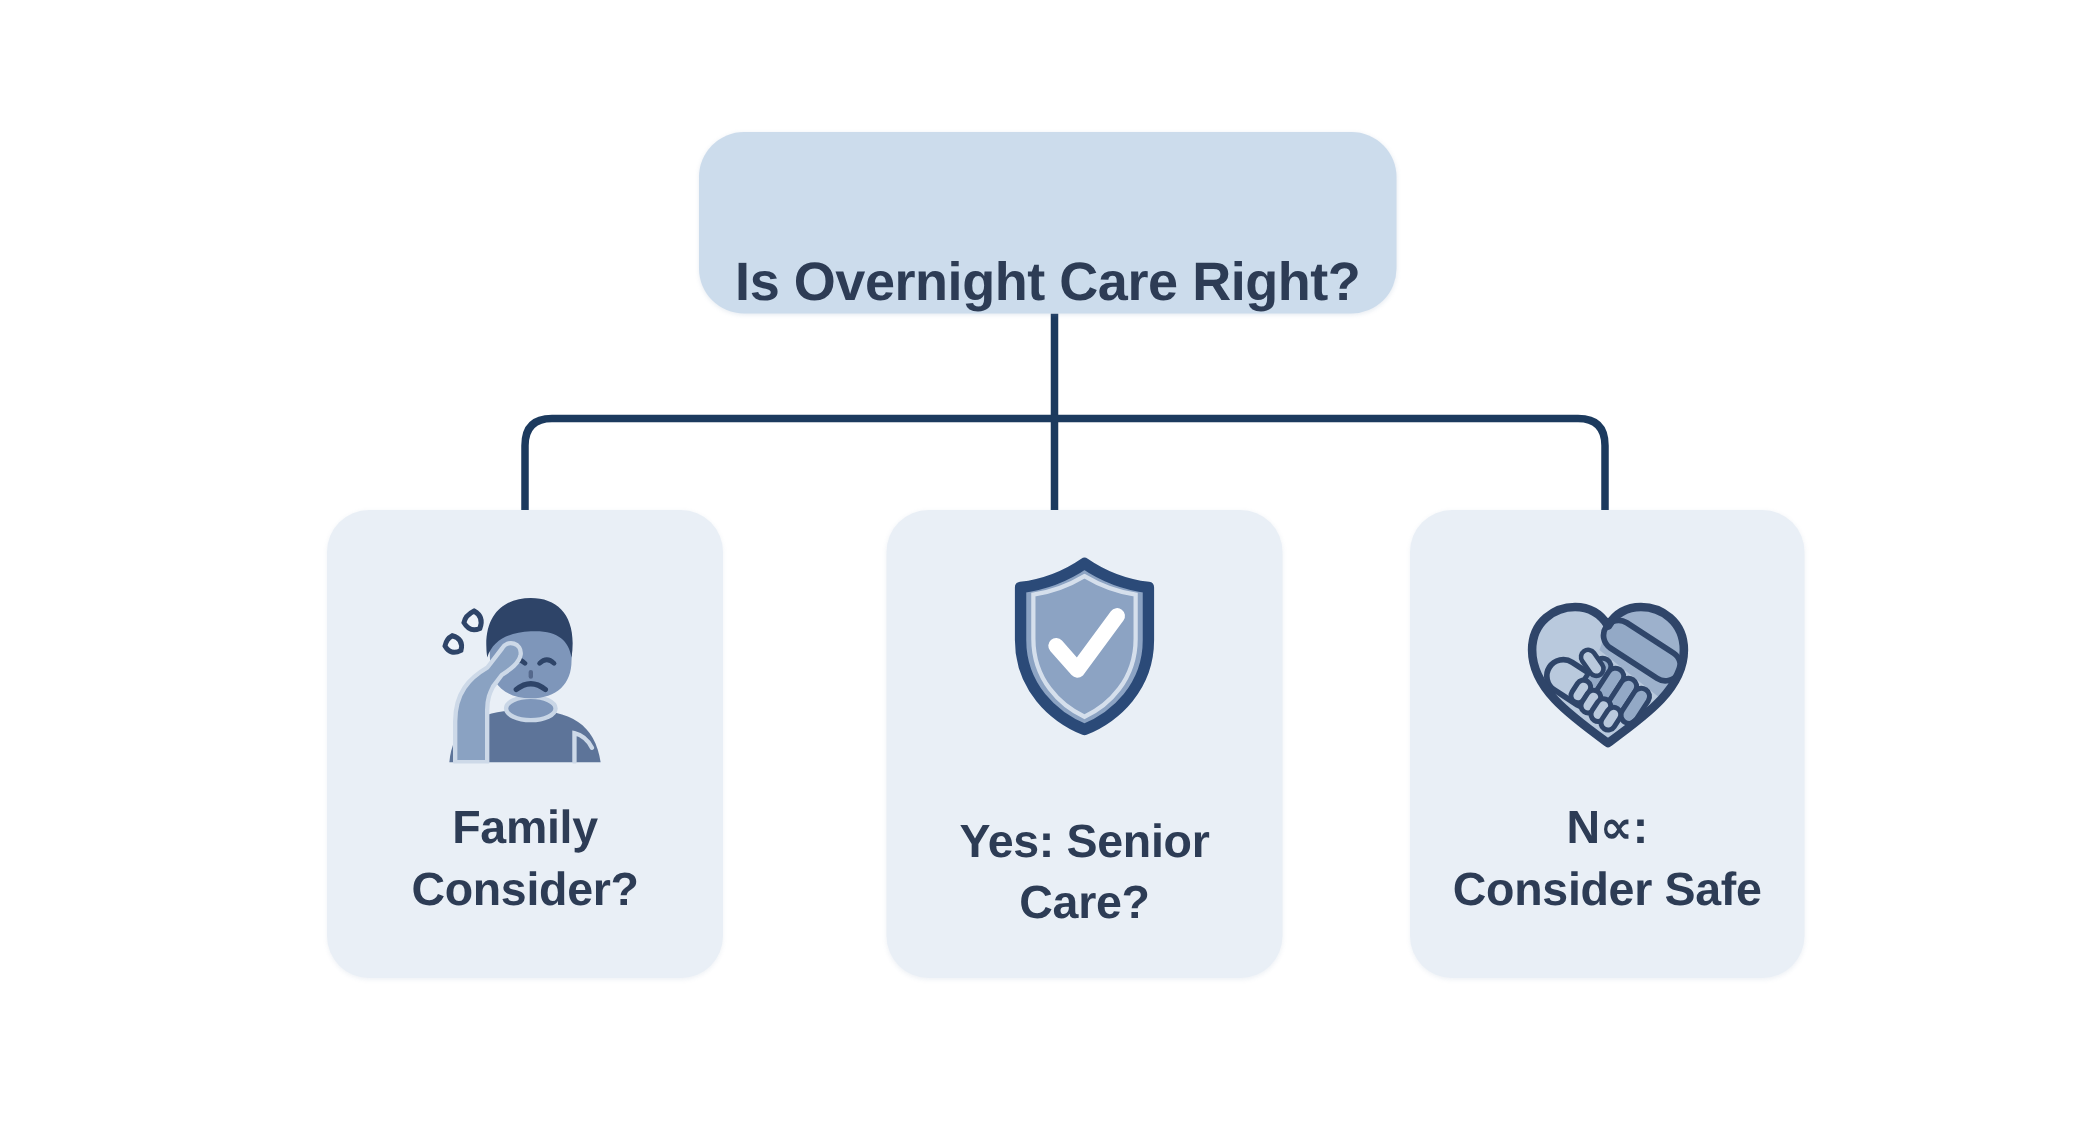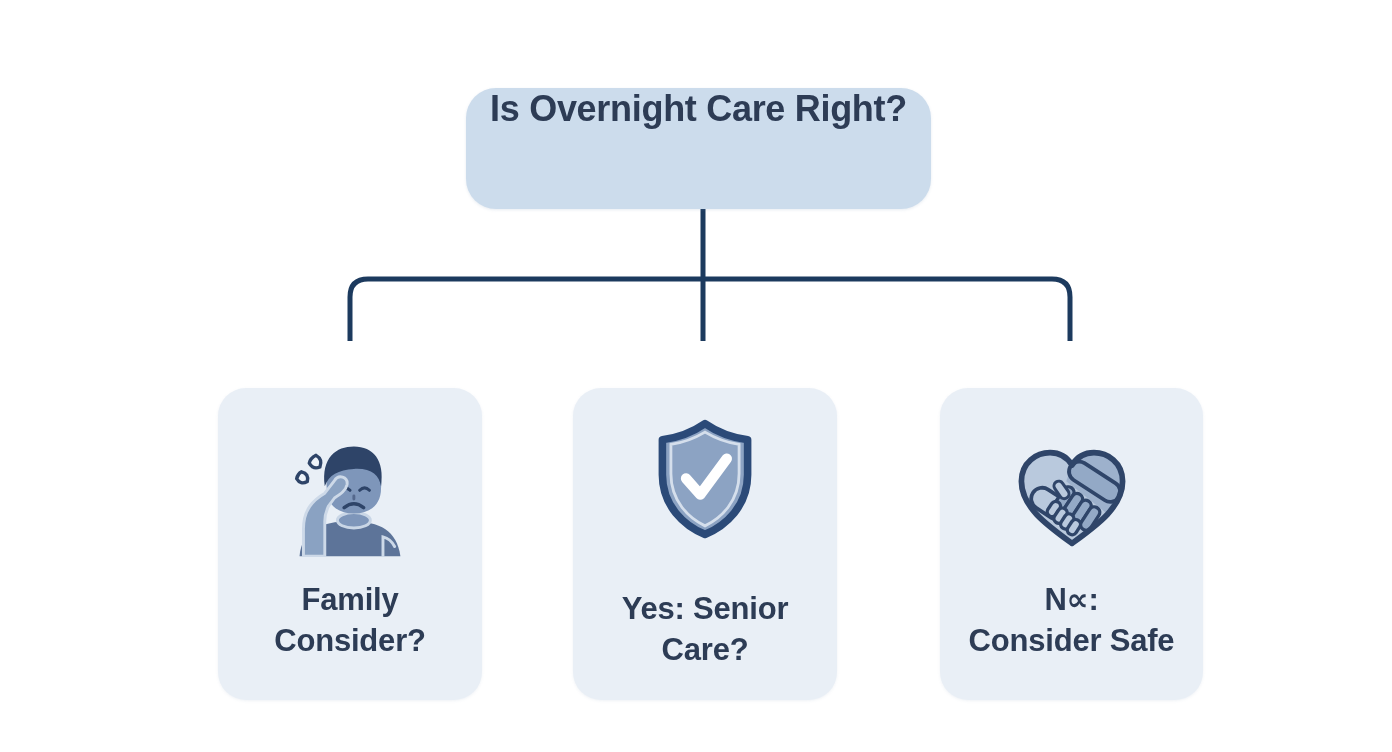--- a/index.html
+++ b/index.html
@@ -5,36 +5,35 @@
   html,body{margin:0;padding:0;background:#fff;}
   .canvas{
     position:relative; width:1392px; height:752px; overflow:hidden;
     background:#ffffff;
     font-family:"Liberation Sans","DejaVu Sans",sans-serif;
   }
   .connectors{position:absolute; left:0; top:0; width:1392px; height:752px;}
   .root-node{
     position:absolute; left:466px; top:88px; width:465px; height:121px;
     background:var(--root-fill,#ccdcec); border-radius:30px;
-    display:flex; align-items:flex-start; justify-content:center;
+    display:flex; align-items:flex-end; justify-content:center;
     box-shadow:0 1px 3px rgba(120,150,185,.18);
   }
   .root-node span{
     font-size:36px; font-weight:700; color:var(--text,#2d3c55); letter-spacing:-.3px;
   }
   .card{
     position:absolute; top:340px; width:264px; height:312px;
     background:var(--card-fill,#e9eff6); border-radius:28px;
     display:flex; flex-direction:column; align-items:center;
     justify-content:space-between; padding:28px 10px 38px; box-sizing:border-box;
     box-shadow:0 1px 3px rgba(120,150,185,.12);
-    margin-top:48px;
   }
   .card.c1{left:218px;}
-  .card.c2{left:573px;gap:48px;}
+  .card.c2{left:591px;gap:48px;}
   .card.c3{left:940px; width:263px;}
   .card-label{
     font-size:31px; font-weight:700; color:var(--text,#2d3c55);
     line-height:1.32; text-align:center; letter-spacing:-.2px;
   }
   .icon-wrap{display:flex; align-items:center; justify-content:center; flex:1 0 auto; max-height:170px;}
 </style>
 </head>
 <body>
 

